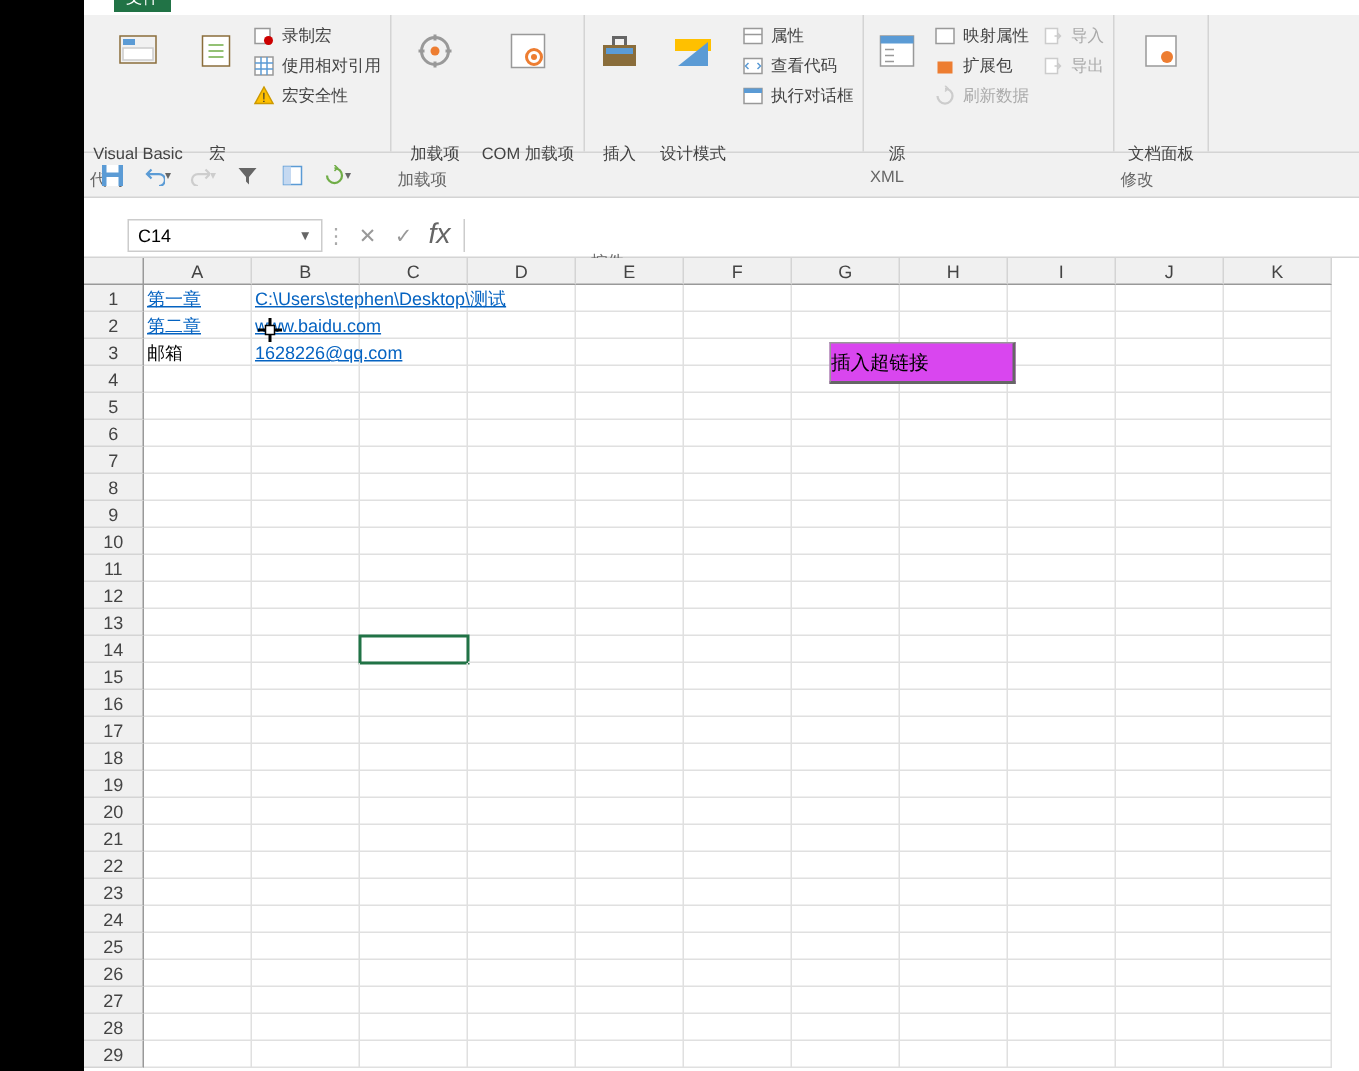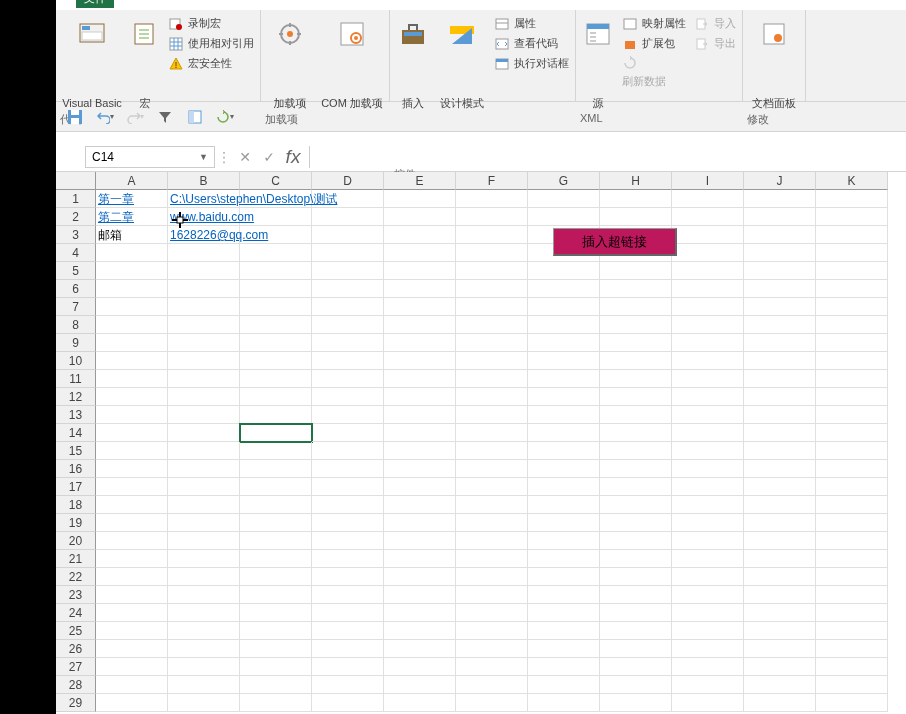--- a/index.html
+++ b/index.html
@@ -45,21 +45,21 @@
 .row-headers { width: 40px; }
 .row-header { height: 18px; text-align: center; font-size: 12px; color: #444; border-bottom: 1px solid #d4d4d4; border-right: 1px solid #999; background: #f0f0f0; line-height: 18px; }
 .cells { position: relative; }
 .grid-row { display: flex; height: 18px; }
 .cell { width: 72px; height: 18px; border-right: 1px solid #e0e0e0; border-bottom: 1px solid #e0e0e0; font-size: 12px; padding-left: 2px; line-height: 18px; overflow: visible; white-space: nowrap; }
 .cell.link { color: #0563c1; text-decoration: underline; }
 .cell.overflow { position: relative; z-index: 1; }
 .cell.selected { outline: 2px solid #217346; outline-offset: -1px; }
 
 
-.float-btn { position: absolute; left: 457px; top: 38px; width: 124px; height: 28px; background: #be185d; border: 1px solid #999; border-right: 2px solid #666; border-bottom: 2px solid #666; font-size: 13px; text-align: center; line-height: 26px; }
+.float-btn { position: absolute; left: 457px; top: 38px; width: 124px; height: 28px; background: #d946ef; border: 1px solid #999; border-right: 2px solid #666; border-bottom: 2px solid #666; font-size: 13px; line-height: 26px; }
 
 
 .cursor-cross { position: absolute; left: 76px; top: 22px; width: 14px; height: 14px; z-index: 10; pointer-events: none; }
 
 svg { display: block; }
 </style>
 </head>
 <body>
 
 <div class="app">
@@ -227,21 +227,21 @@
             <span>映射属性</span>
           </div>
           <div class="small-btn">
             <span class="small-icon">
                 <svg width="14" height="14">
                   <rect x="2" y="4" width="10" height="8" fill="#ed7d31"></rect>
                 </svg>
               </span>
             <span>扩展包</span>
           </div>
-          <div class="small-btn" style="color:#aaa;flex-direction:column;">
+          <div class="small-btn" style="color:#aaa;">
             <span class="small-icon">
                 <svg width="14" height="14">
                   <path d="M7 2 A5 5 0 1 1 2 7" fill="none" stroke="#ccc" stroke-width="1.5"></path>
                   <path d="M7 0 l2 2 -2 2" fill="none" stroke="#ccc"></path>
                 </svg>
               </span>
             <span>刷新数据</span>
           </div>
         </div>
         <div class="small-btn-col">

